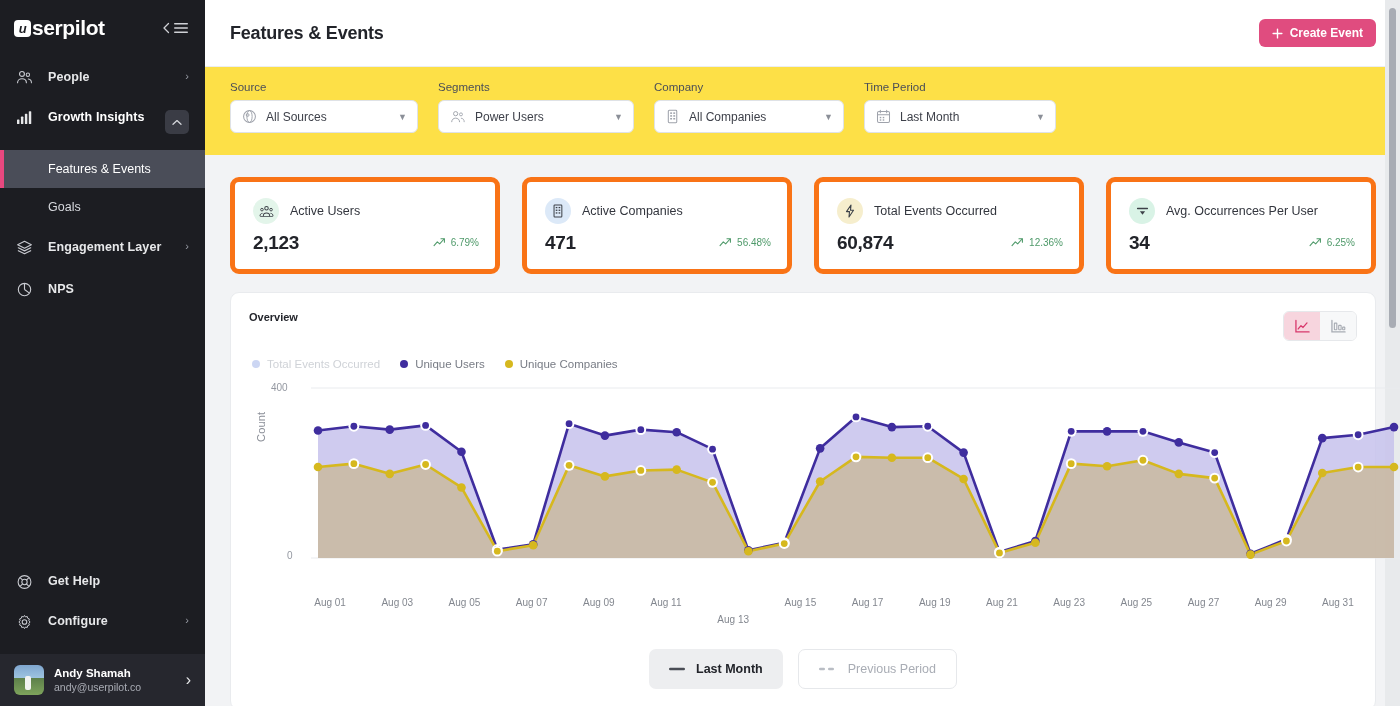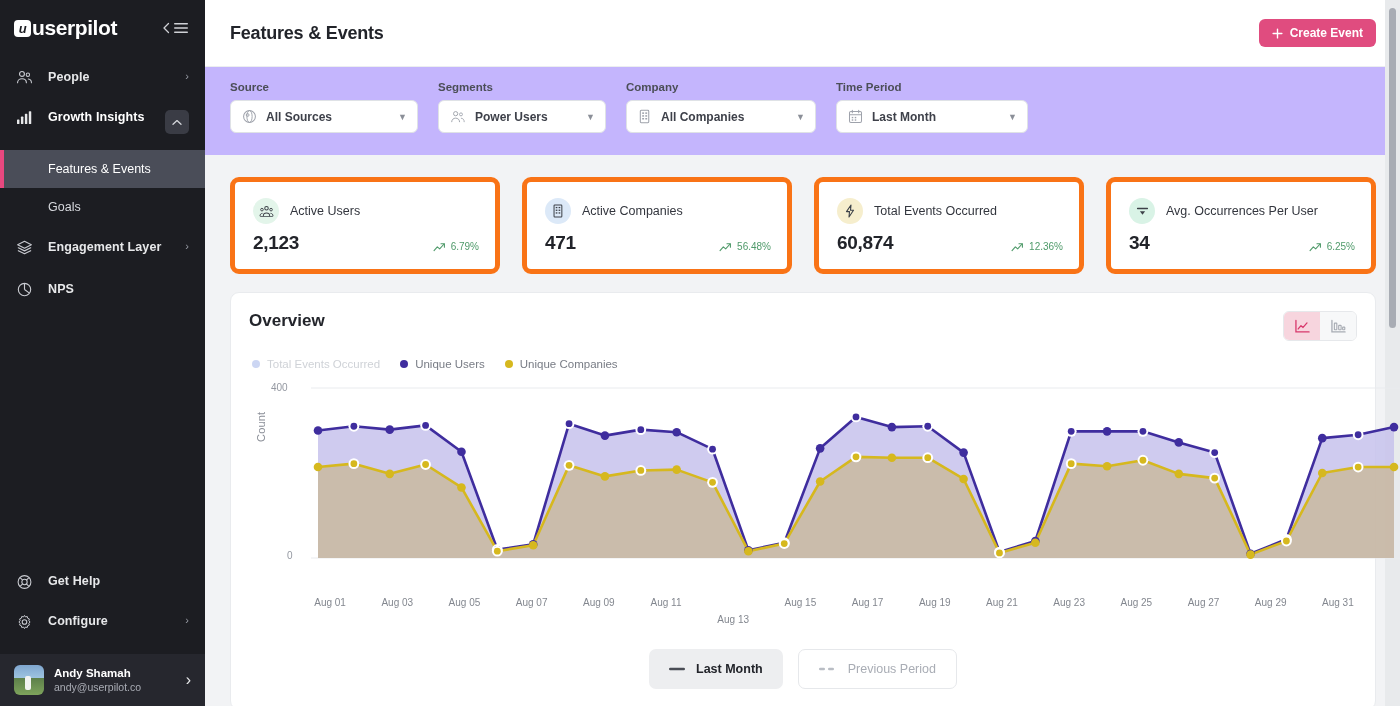--- a/index.html
+++ b/index.html
@@ -75,58 +75,58 @@
     padding: 0 24px 0 25px; justify-content: space-between;
   }
   .page-title { font-size: 18px; font-weight: 700; color: #22242a; letter-spacing: -.2px; }
   .btn-create {
     background: #e04c7f; color: #fff; border: none; border-radius: 6px;
     height: 28px; padding: 12px 13px; font-size: 12px; font-weight: 700;
     display: flex; align-items: center; gap: 7px; cursor: pointer;
     font-family: "Liberation Sans", sans-serif;
   }
   .filters {
-    background: #c4b5fd; border-top: 1px solid #eceef0; padding: 14px 24px 22px 25px;
-    display: flex; gap: 20px; font-weight: bold;
+    background: #fde047; border-top: 1px solid #eceef0; padding: 14px 24px 22px 25px;
+    display: flex; gap: 20px;
   }
   .filter { display: flex; flex-direction: column; }
   .filter-label { font-size: 11.5px; color: #4b4e57; margin-bottom: 7px; }
   .select {
     height: 33px; border: 1px solid #dfe2e6; border-radius: 6px; background: #fff;
     display: flex; align-items: center; padding: 0 10px 0 11px; gap: 9px;
     font-size: 12px; color: #3e414a; cursor: pointer;
   }
   .select .sel-val { flex: 1; }
   .select .caret { color: #8b8f98; font-size: 9px; }
-  .w-src { width: 188px; } .w-seg { width: 168px; }
+  .w-src { width: 188px; } .w-seg { width: 196px; }
   .w-com { width: 190px; } .w-time { width: 192px; }
 
   .content { padding: 22px 24px 0 25px; }
   .kpi-row { display: flex; gap: 22px; }
   .kpi {
     flex: 1; background: #fff; border: 5px solid #f97316; border-radius: 9px;
     padding: 16px 16px 15px 18px; height: 97px;
     display: flex; flex-direction: column; justify-content: space-between;
   }
   .kpi-head { display: flex; align-items: center; gap: 11px; }
   .kpi-ic {
     width: 26px; height: 26px; border-radius: 50%; flex: none;
     display: flex; align-items: center; justify-content: center;
   }
   .kpi-name { font-size: 12.5px; color: #33363e; }
-  .kpi-foot { display: flex; align-items: flex-end; justify-content: space-between; }
+  .kpi-foot { display: flex; justify-content: space-between; }
   .kpi-val { font-size: 19px; font-weight: 700; color: #22242a; letter-spacing: -.3px; }
   .kpi-delta { display: flex; align-items: center; gap: 5px; font-size: 10px; color: #4f9a6a; padding-bottom: 2px; }
 
   .card {
     background: #fff; border: 1px solid #e9ebee; border-radius: 9px;
     margin-top: 18px; padding: 18px 18px 14px 18px; position: relative;
   }
   .card-head { display: flex; align-items: flex-start; justify-content: space-between; }
-  .card-title { font-size: 17px; font-weight: 600; color: #23252b; }
+  .card-title { font-size: 11px; font-weight: 600; color: #23252b; }
   .toggle-grp { display: flex; border: 1px solid #e6e8eb; border-radius: 6px; overflow: hidden; }
   .tg-btn {
     width: 36px; height: 28px; display: flex; align-items: center; justify-content: center;
     cursor: pointer; background: #f7f8f9;
   }
   .tg-btn.on { background: #f7d5de; }
   .legend { display: flex; gap: 20px; margin-top: 17px; padding-left: 3px; }
   .lg-item { display: flex; align-items: center; gap: 7px; font-size: 11.5px; color: #787c85; }
   .lg-item.off { color: #cfd2d7; }
   .dot { width: 8px; height: 8px; border-radius: 50%; }
@@ -156,21 +156,21 @@
 </style>
 </head>
 <body>
 
 <div class="app">
 
   <div class="sidebar">
     <div class="sb-logo-row">
       <div class="logo">
         <span class="logo-u">u</span>
-          <span>userpilot</span>
+          <span>serpilot</span>
       </div>
       <div class="collapse-btn">
         <svg width="8" height="12" viewBox="0 0 8 12" fill="none">
             <path d="M6.5 1.5L2 6l4.5 4.5" stroke="#cfd1d6" stroke-width="1.3" stroke-linecap="round" stroke-linejoin="round"></path>
           </svg>
         <svg width="16" height="14" viewBox="0 0 16 14">
             <rect x="1" y="2" width="14" height="1.4" rx=".7" fill="#cfd1d6"></rect>
             <rect x="1" y="6.3" width="14" height="1.4" rx=".7" fill="#cfd1d6"></rect>
             <rect x="1" y="10.6" width="14" height="1.4" rx=".7" fill="#cfd1d6"></rect>
           </svg>

